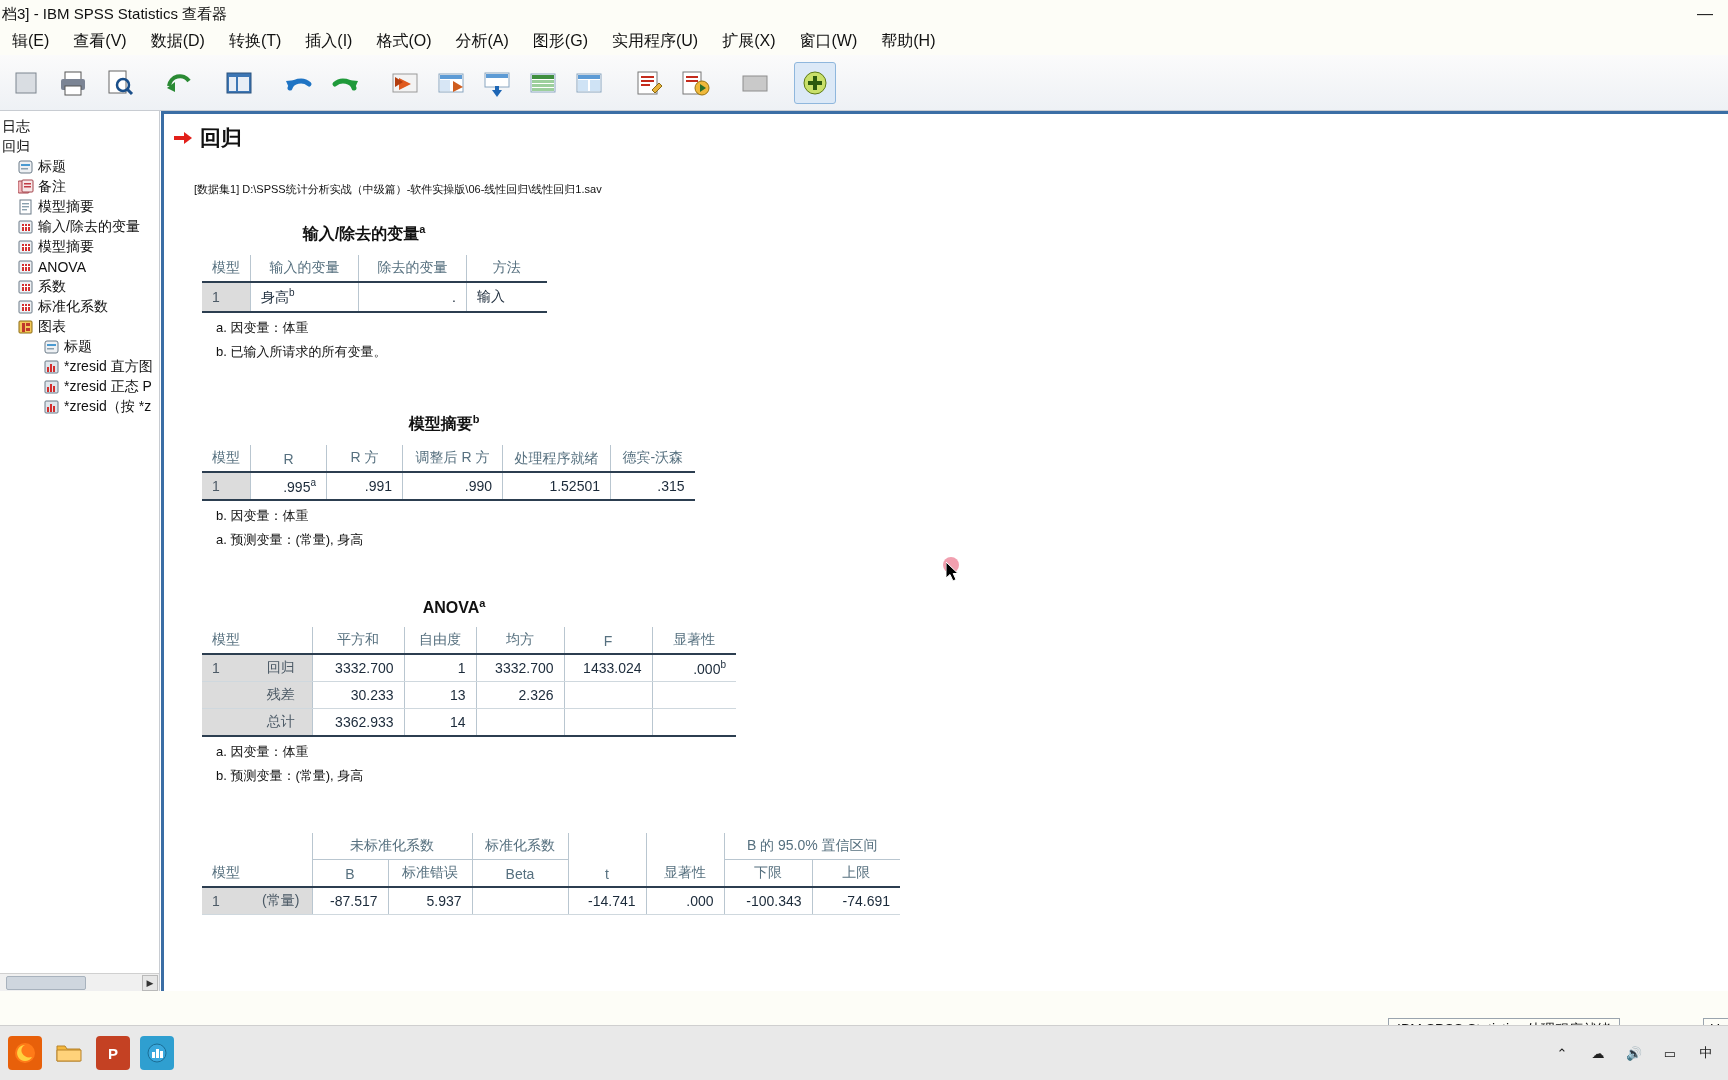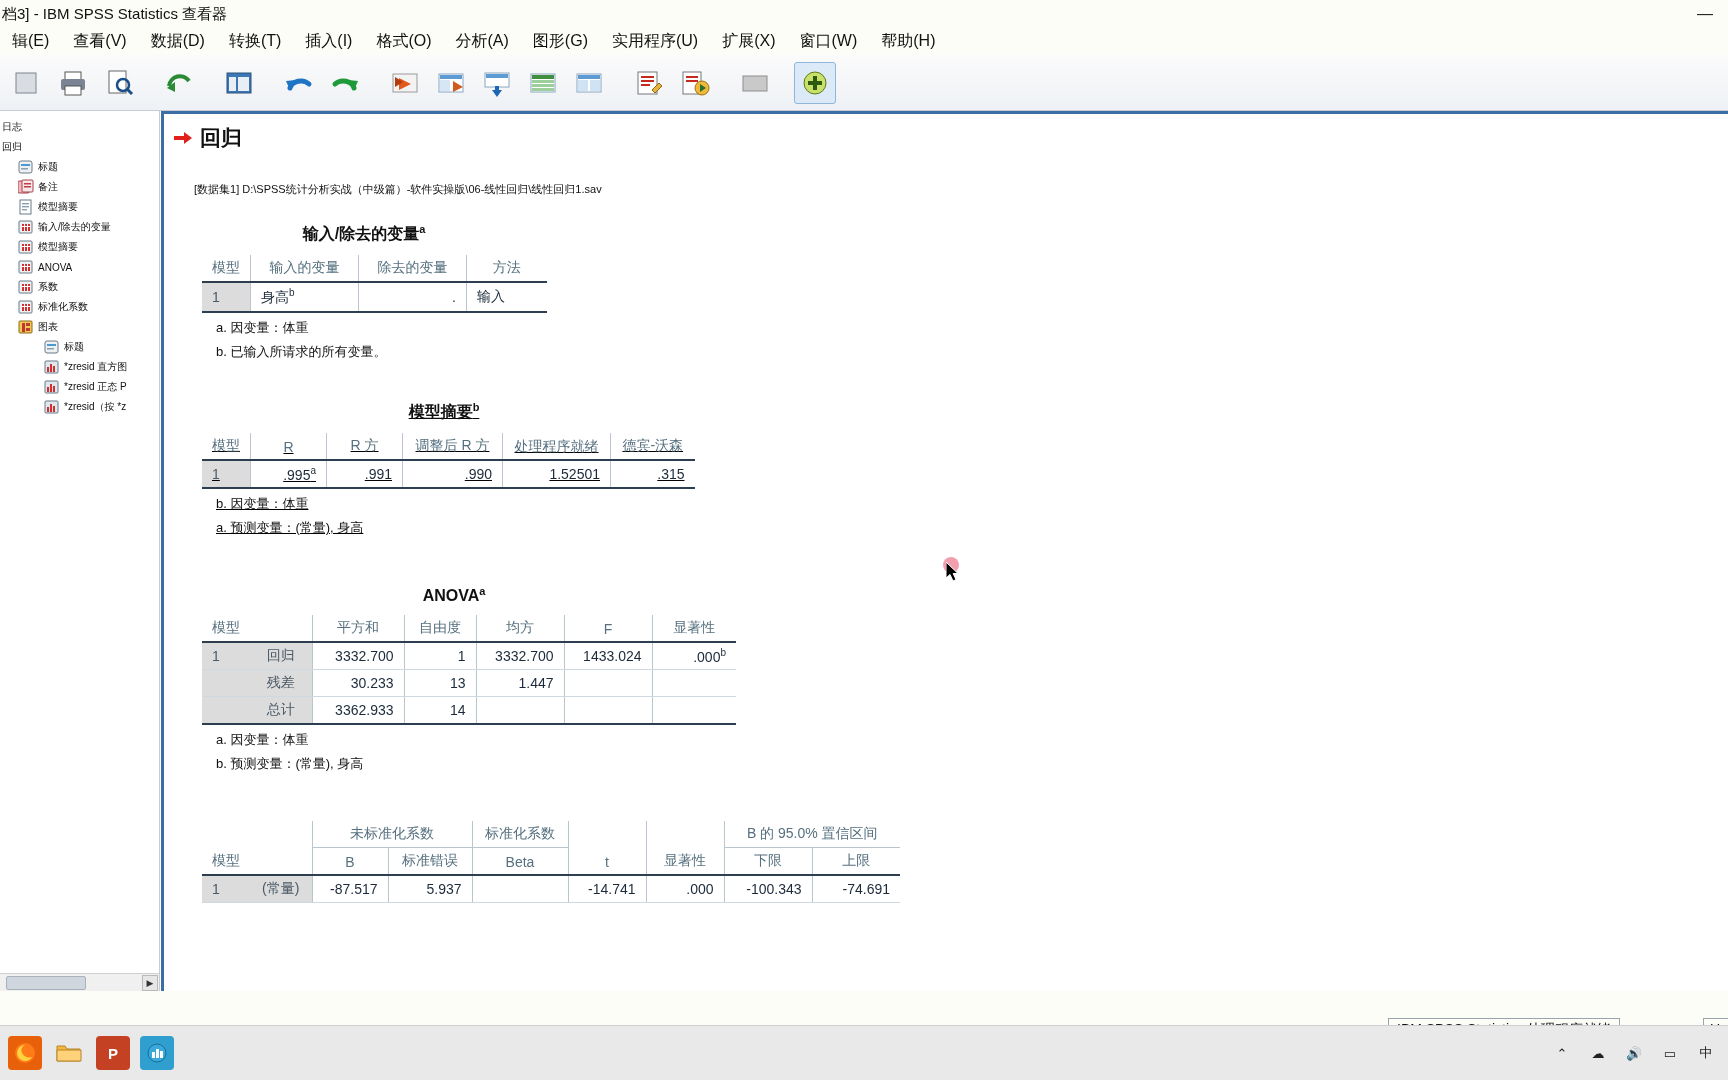--- a/index.html
+++ b/index.html
@@ -63,21 +63,21 @@
     background: #ffffff;
     border-right: 1px solid #c8ccd2;
     overflow: hidden;
     font-size: 14px; color: #111;
   }
   .tree { padding: 6px 0 0 0; }
   .tnode {
     display: flex; align-items: center; gap: 4px;
     height: 20px; padding-left: 2px; white-space: nowrap;
   }
-  .tnode .lbl { font-size: 10px; color: #111; }
+  .tnode .lbl { font-size: 14px; color: #111; }
   .tnode.depth1 { padding-left: 2px; }
   .tnode.depth2 { padding-left: 18px; }
   .tnode.depth3 { padding-left: 44px; }
 
   .ico { width: 16px; height: 16px; position: relative; flex: none; display:inline-block;}
 
   .hscroll-outline {
     position: absolute; left: 0; bottom: 0; width: 160px; height: 18px;
     background: #f0f0f0; border-top: 1px solid #d0d0d0;
     display: flex; align-items: center;
@@ -570,21 +570,21 @@
             <td class="vsep lft">输入</td>
           </tr>
         </tbody>
       </table>
       <div class="fnote-wrap">
         <div class="fnote">a. 因变量：体重</div>
         <div class="fnote">b. 已输入所请求的所有变量。</div>
       </div>
     </div>
 
-    <div class="tbl-block" style="margin-left:30px; margin-top:40px;text-decoration:underline;">
+    <div class="tbl-block" style="margin-left:30px; margin-top:52px;">
       <div class="tbl-title" style="width:500px;">
         <span>模型摘要</span><sup>b</sup>
       </div>
       <table class="spss" style="margin-left:8px; margin-top:10px;">
         <thead>
           <tr>
             <th style="width:46px;">模型</th>
             <th class="vsep" style="width:76px;">R</th>
             <th class="vsep" style="width:76px;">R 方</th>
             <th class="vsep" style="width:100px;">调整后 R 方</th>
@@ -633,21 +633,21 @@
             <td class="vsep">1</td>
             <td class="vsep">3332.700</td>
             <td class="vsep">1433.024</td>
             <td class="vsep"><span>.000</span><sup>b</sup></td>
           </tr>
           <tr>
             <td class="rowhdr"></td>
             <td class="rowhdr2">残差</td>
             <td class="vsep">30.233</td>
             <td class="vsep">13</td>
-            <td class="vsep">1.447</td>
+            <td class="vsep">2.326</td>
             <td class="vsep"></td>
             <td class="vsep"></td>
           </tr>
           <tr class="last">
             <td class="rowhdr"></td>
             <td class="rowhdr2">总计</td>
             <td class="vsep">3362.933</td>
             <td class="vsep">14</td>
             <td class="vsep"></td>
             <td class="vsep"></td>

